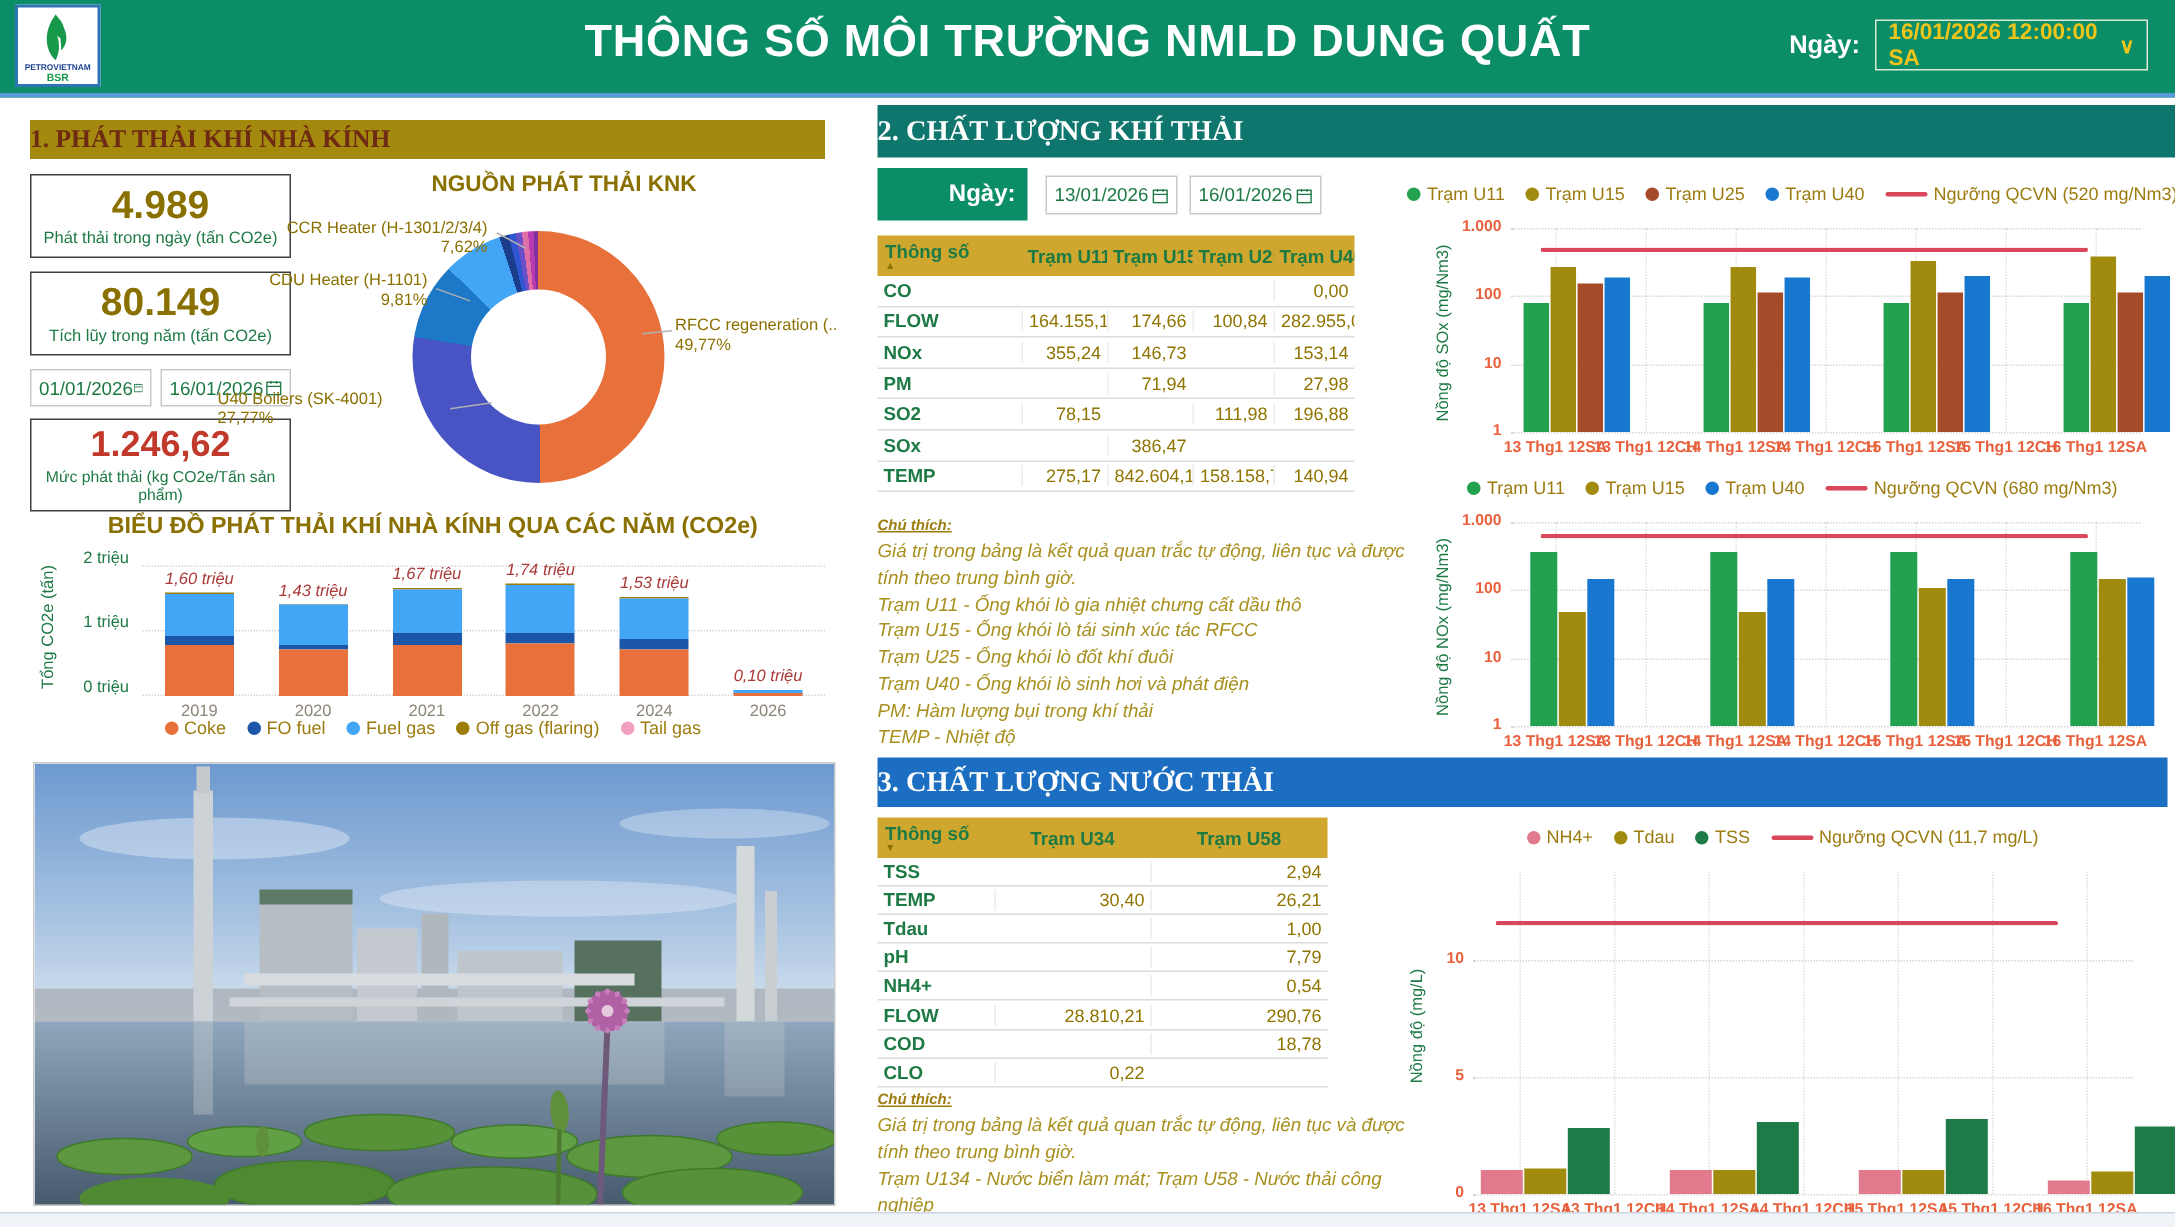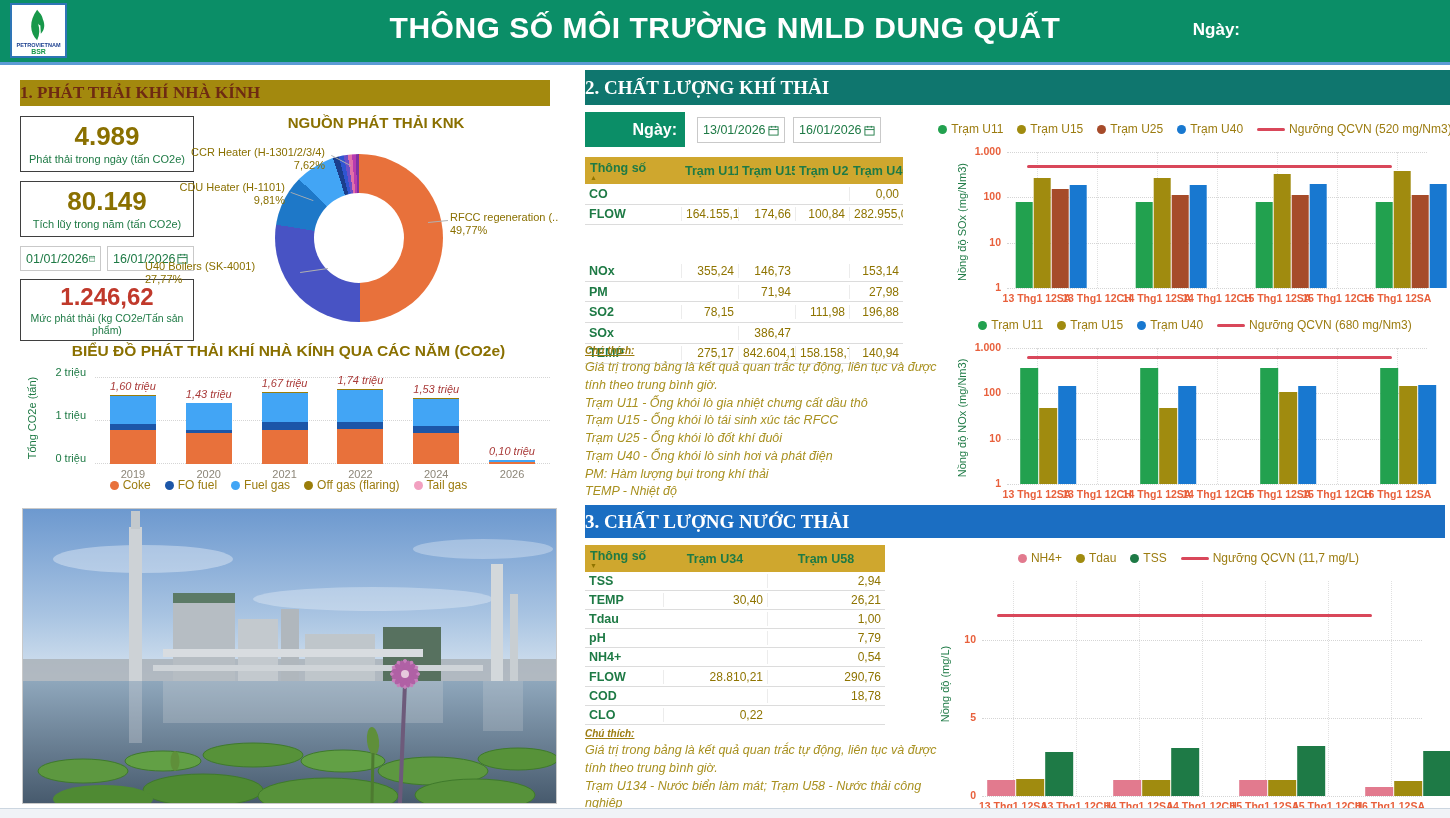--- a/index.html
+++ b/index.html
@@ -79,20 +79,24 @@
   <div class="abs logo-box">
     <svg width="53" height="51" viewBox="0 0 57 55">
       <path d="M27 5 C18 17 19 30 27 38 C30 32 30 26 28 20 C32 26 36 18 31 10 Z" fill="#18984a"></path>
       <path d="M33 15 C36 21 35 27 31 31 C31 25 30 22 31 18 Z" fill="#18984a"></path>
       <text x="28.5" y="45" text-anchor="middle" font-size="6" font-weight="bold" fill="#1b3f8f" font-family="Liberation Sans, sans-serif">PETROVIETNAM</text>
       <text x="28.5" y="53" text-anchor="middle" font-size="7.5" font-weight="bold" fill="#18984a" font-family="Liberation Sans, sans-serif">BSR</text>
     </svg>
   </div>
   <div class="abs main-title">THÔNG SỐ MÔI TRƯỜNG NMLD DUNG QUẤT</div>
   <div class="abs hdr-date-label">Ngày:</div>
+  <div class="abs hdr-dropdown">
+    <span class="val">16/01/2026 12:00:00 SA</span>
+    <span class="chev">∨</span>
+  </div>
 </div>
 
 <div class="abs sec-hdr s1-hdr">1. PHÁT THẢI KHÍ NHÀ KÍNH</div>
 
 <div class="abs kpi" style="left:20px;top:116px;width:174px;height:56px;">
   <div class="v">4.989</div>
   <div class="l">Phát thải trong ngày (tấn CO2e)</div>
 </div>
 <div class="abs kpi" style="left:20px;top:181px;width:174px;height:56px;">
   <div class="v">80.149</div>
@@ -343,21 +347,21 @@
       <div class="tc val"></div>
       <div class="tc val">0,00</div>
     </div>
     <div class="trow" style="grid-template-columns: 96px 57px 57px 54px 54px; height: 19.6px;">
       <div class="tc lab">FLOW</div>
       <div class="tc val">164.155,17</div>
       <div class="tc val">174,66</div>
       <div class="tc val">100,84</div>
       <div class="tc val">282.955,00</div>
     </div>
-    <div class="trow" style="grid-template-columns: 96px 57px 57px 54px 54px; height: 19.6px; margin-top: 36px;">
+    <div class="trow" style="grid-template-columns: 96px 57px 57px 54px 54px; height: 19.6px;">
       <div class="tc lab">NOx</div>
       <div class="tc val">355,24</div>
       <div class="tc val">146,73</div>
       <div class="tc val"></div>
       <div class="tc val">153,14</div>
     </div>
     <div class="trow" style="grid-template-columns: 96px 57px 57px 54px 54px; height: 19.6px;">
       <div class="tc lab">PM</div>
       <div class="tc val"></div>
       <div class="tc val">71,94</div>

